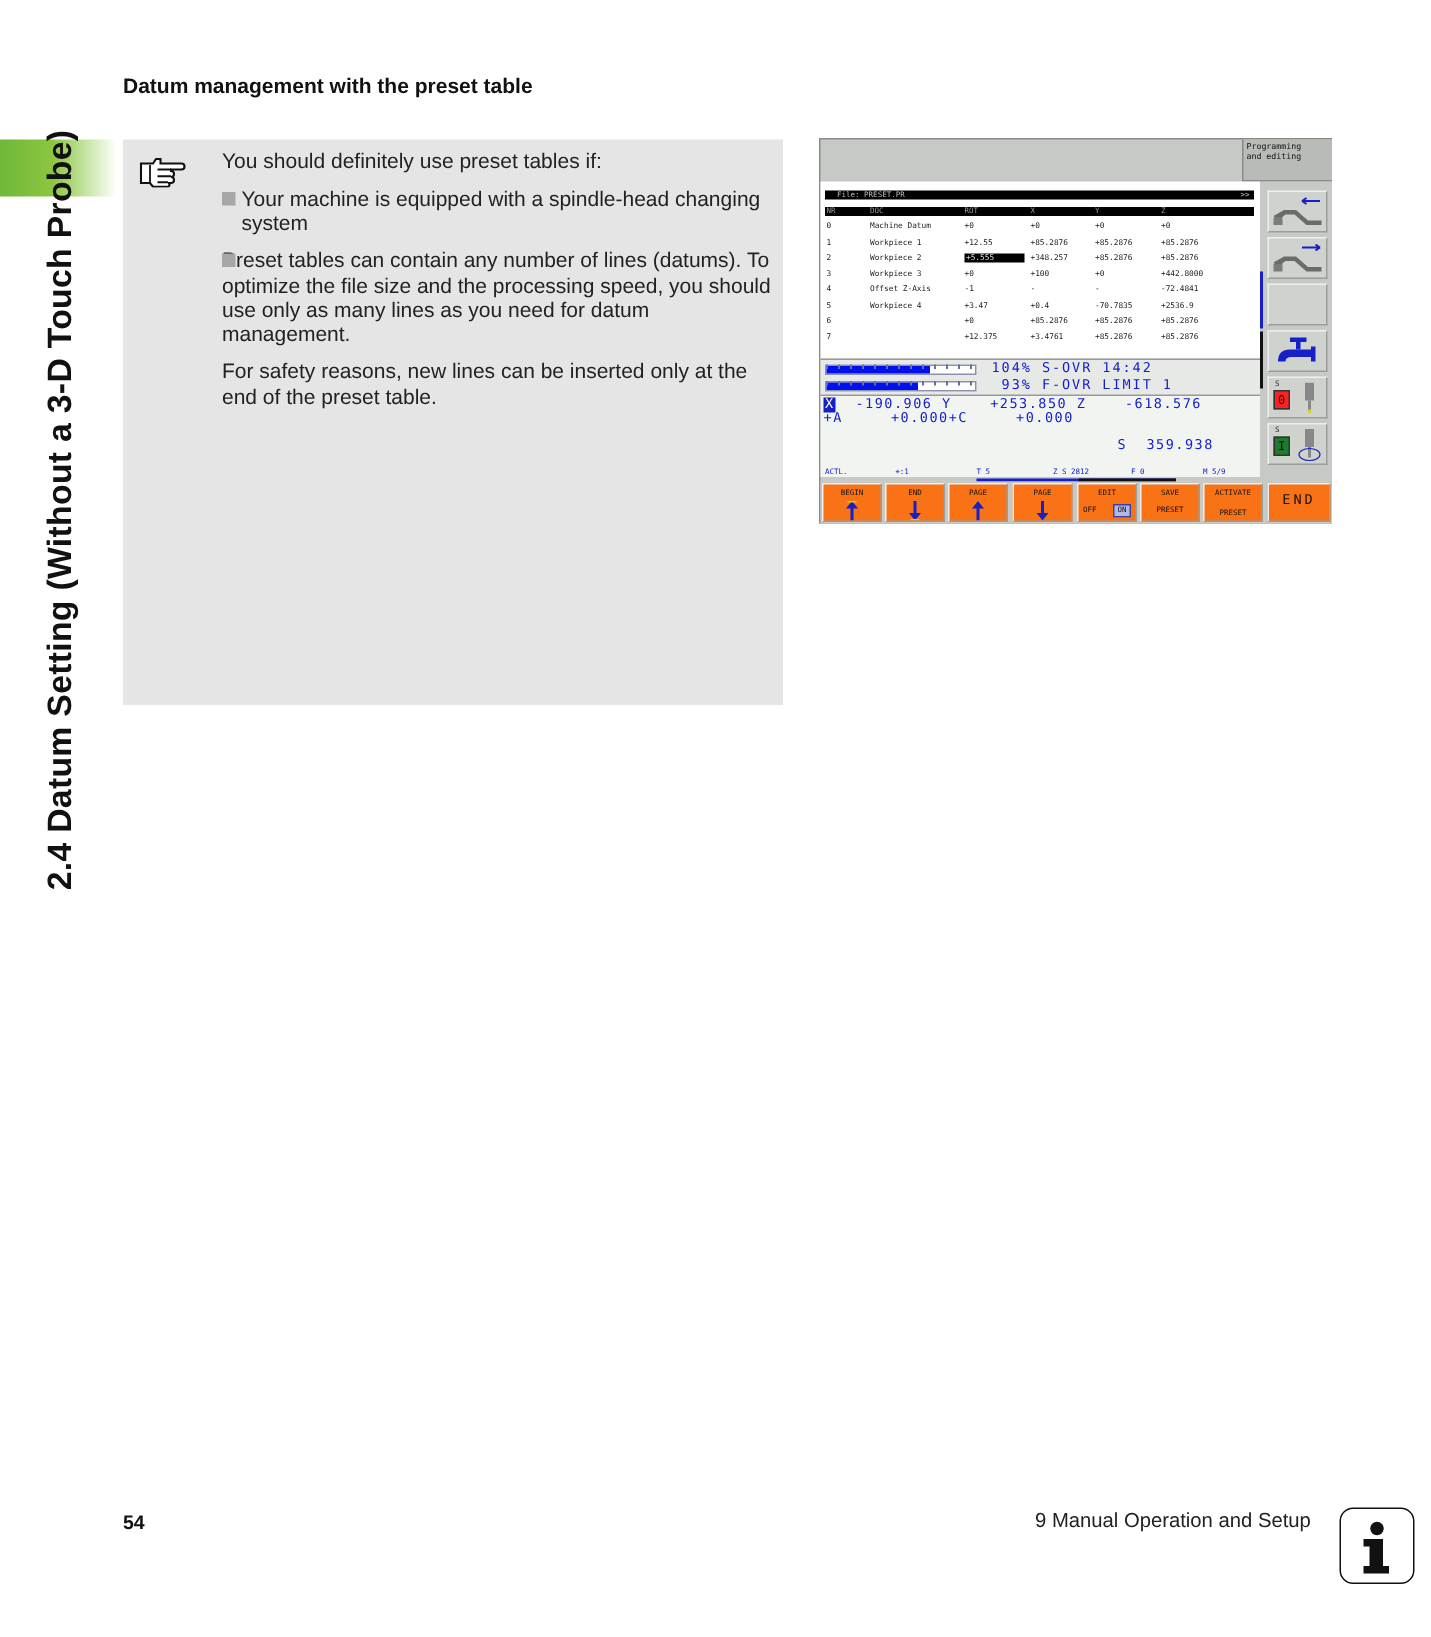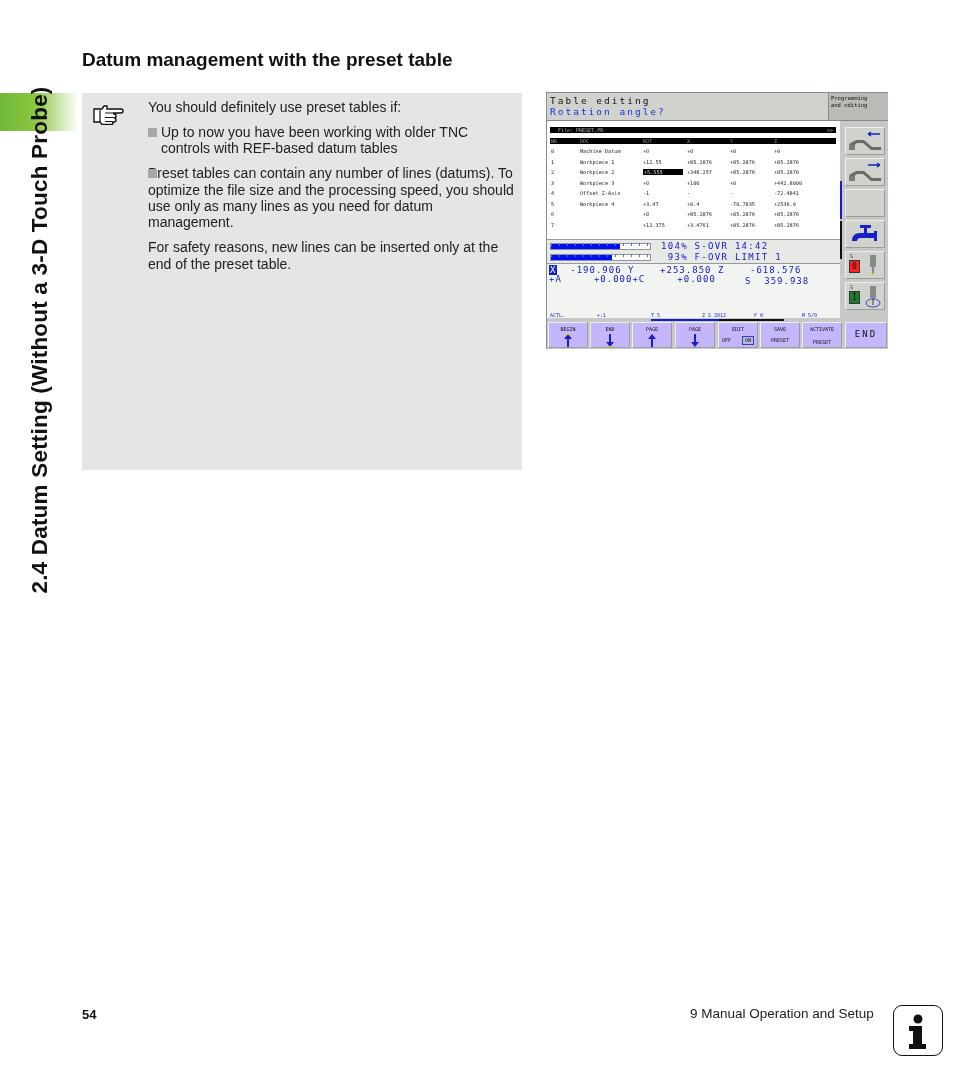--- a/index.html
+++ b/index.html
@@ -17,21 +17,21 @@
     .side-title span {
       position: absolute; left: 40px; top: 340px;
       transform: translate(-50%, -50%) rotate(-90deg);
       white-space: nowrap; font-size: 22.5px; font-weight: bold; color: #111;
       letter-spacing: 0.2px;
     }
 
     
     .section-heading {
       position: absolute; left: 82px; top: 49px;
-      font-size: 19px; font-weight: bold; color: #111;
+      font-size: 14px; font-weight: bold; color: #111;
     }
 
     
     .note-box {
       position: absolute; left: 82px; top: 93px; width: 440px; height: 377px;
       background: #e5e5e5;
     }
     .hand-icon { position: absolute; left: 10px; top: 10px; width: 32px; height: 22px; }
     .note-content { position: absolute; left: 66px; top: 6px; width: 366px; font-size: 14px; line-height: 16.4px; color: #222; }
     .note-content p { margin-bottom: 8.5px; }
@@ -94,21 +94,21 @@
       position: absolute; left: 0; top: 218px; width: 293px; height: 8px;
       font-size: 5px; color: #1520c8; line-height: 8px;
     }
     .info-line span { position: absolute; top: 0; }
     .info-underline1 { position: absolute; left: 104px; top: 226px; width: 133px; height: 2px; background: #1520c8; }
     .info-underline2 { position: absolute; left: 172px; top: 226px; width: 65px; height: 2px; background: #111; }
 
     .softkeys { position: absolute; left: 0; top: 228px; width: 341px; height: 28px; background: #c6c9c6; }
     .sk {
       position: absolute; top: 1px; width: 40px; height: 26px;
-      background: #c4b5fd; border: 1px solid #9a9d98; border-top-color: #eee; border-left-color: #eee;
+      background: #f97316; border: 1px solid #9a9d98; border-top-color: #eee; border-left-color: #eee;
       font-size: 5px; color: #111; text-align: center; line-height: 7px; padding-top: 3px;
     }
     .sk .arrow { display: block; margin: 1px auto 0; width: 10px; height: 13px; }
     .sk-end { font-size: 9px; letter-spacing: 2px; line-height: 22px; padding-top: 0; }
     .onoff { position: absolute; left: 3px; top: 14px; font-size: 5px; width: 36px; text-align: left; }
     .onoff .on { position: absolute; left: 20px; top: -1px; border: 1px solid #3a3fb0; background: #b4b9e2; padding: 0 2px; line-height: 7px; }
 
     .vsk-area { position: absolute; left: 293px; top: 28px; width: 48px; height: 200px; background: #c6c9c6; }
     .vsk {
       position: absolute; left: 5px; width: 40px; height: 28px;
@@ -135,32 +135,28 @@
 
 <h2 class="section-heading">Datum management with the preset table</h2>
 
 <div class="note-box">
   <svg class="hand-icon" viewBox="0 0 32 22">
     <path d="M2 6 L10 6 L12 3 L15 3 L15 6 L29 6 Q31 6 31 8 Q31 10 29 10 L22 10 L22 11 Q24 11 24 13 Q24 15 22 15 Q24 15 24 17 Q24 19 22 19 L20 19 Q21 19 21 20 Q21 21.5 19.5 21.5 L10 21.5 L8 19 L2 19 Z" fill="#fff" stroke="#111" stroke-width="1.4"></path>
     <path d="M13 10 L22 10 M13 14.5 L22 14.5 M13 18.5 L20 18.5 M8 7 L8 19" stroke="#111" stroke-width="1.2" fill="none"></path>
   </svg>
   <div class="note-content">
     <p>You should definitely use preset tables if:</p>
-    <div class="bullet"><span class="sq"></span><span>Up to now you have been working with older TNC controls with REF-based datum tables</span></div>
+    <div class="bullet"><span class="sq"></span><span>Your machine is equipped with a spindle-head changing system</span></div>
     <div class="bullet"><span class="sq"></span></div>
     <p>Preset tables can contain any number of lines (datums). To optimize the file size and the processing speed, you should use only as many lines as you need for datum management.</p>
     <p>For safety reasons, new lines can be inserted only at the end of the preset table.</p>
   </div>
 </div>
 
 <div class="tnc">
-  <div class="tnc-header">
-    <div class="l1">Table editing</div>
-    <div class="l2">Rotation angle?</div>
-  </div>
   <div class="tnc-mode">
     <div>Programming</div>
     <div>and editing</div>
   </div>
 
   <div class="tnc-table">
     <div class="file-bar">
       <span>File: PRESET.PR</span>
       <span class="arr">&gt;&gt;</span>
     </div>
@@ -247,21 +243,21 @@
     <div class="bar-track" style="top:14px">
       <div class="bar-fill" style="width:62%"></div>
       <div class="bar-ticks"></div>
     </div>
     <div class="ovr-text" style="top:12px"> 93% F-OVR LIMIT 1</div>
   </div>
 
   <div class="tnc-pos">
     <div class="pos-line" style="top:1px"><span class="axis-x">X</span><span>  -190.906 Y    +253.850 Z    -618.576</span></div>
     <div class="pos-line" style="top:10px">+A     +0.000+C     +0.000</div>
-    <div class="pos-line" style="top:12px; left:198px">S  359.938</div>
+    <div class="pos-line" style="top:28px; left:198px">S  359.938</div>
   </div>
 
   <div class="info-line">
     <span style="left:3px">ACTL.</span>
     <span style="left:50px">⌖:1</span>
     <span style="left:104px">T 5</span>
     <span style="left:155px">Z S 2812</span>
     <span style="left:207px">F 0</span>
     <span style="left:255px">M 5/9</span>
   </div>

